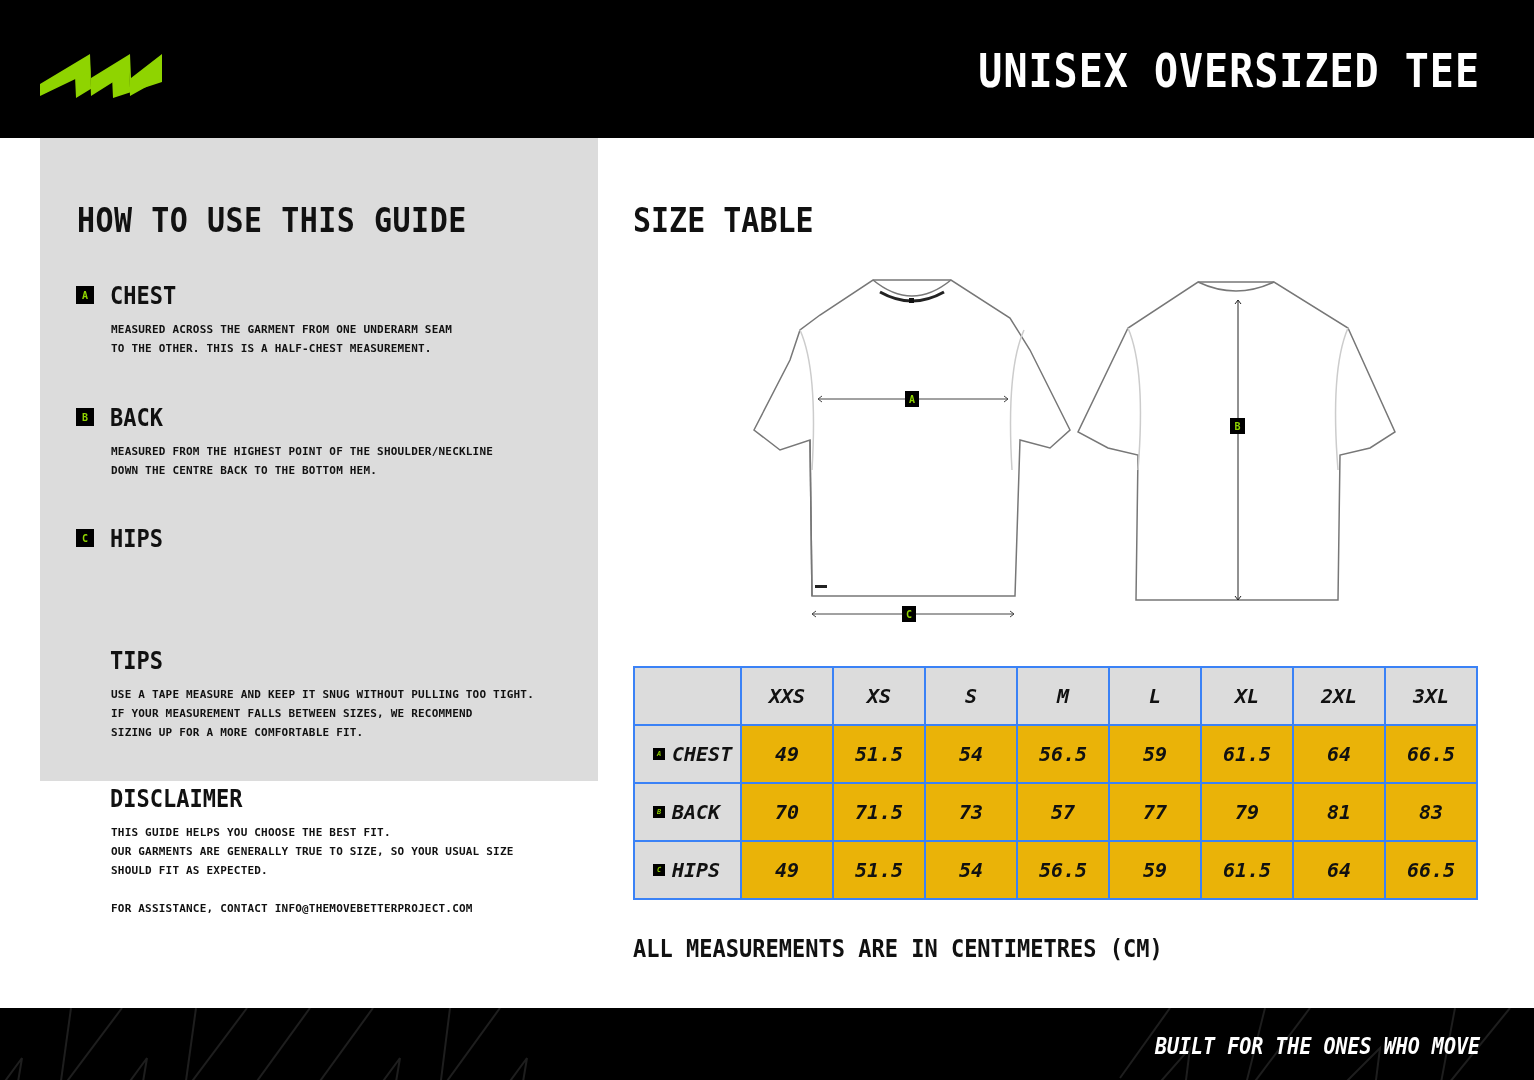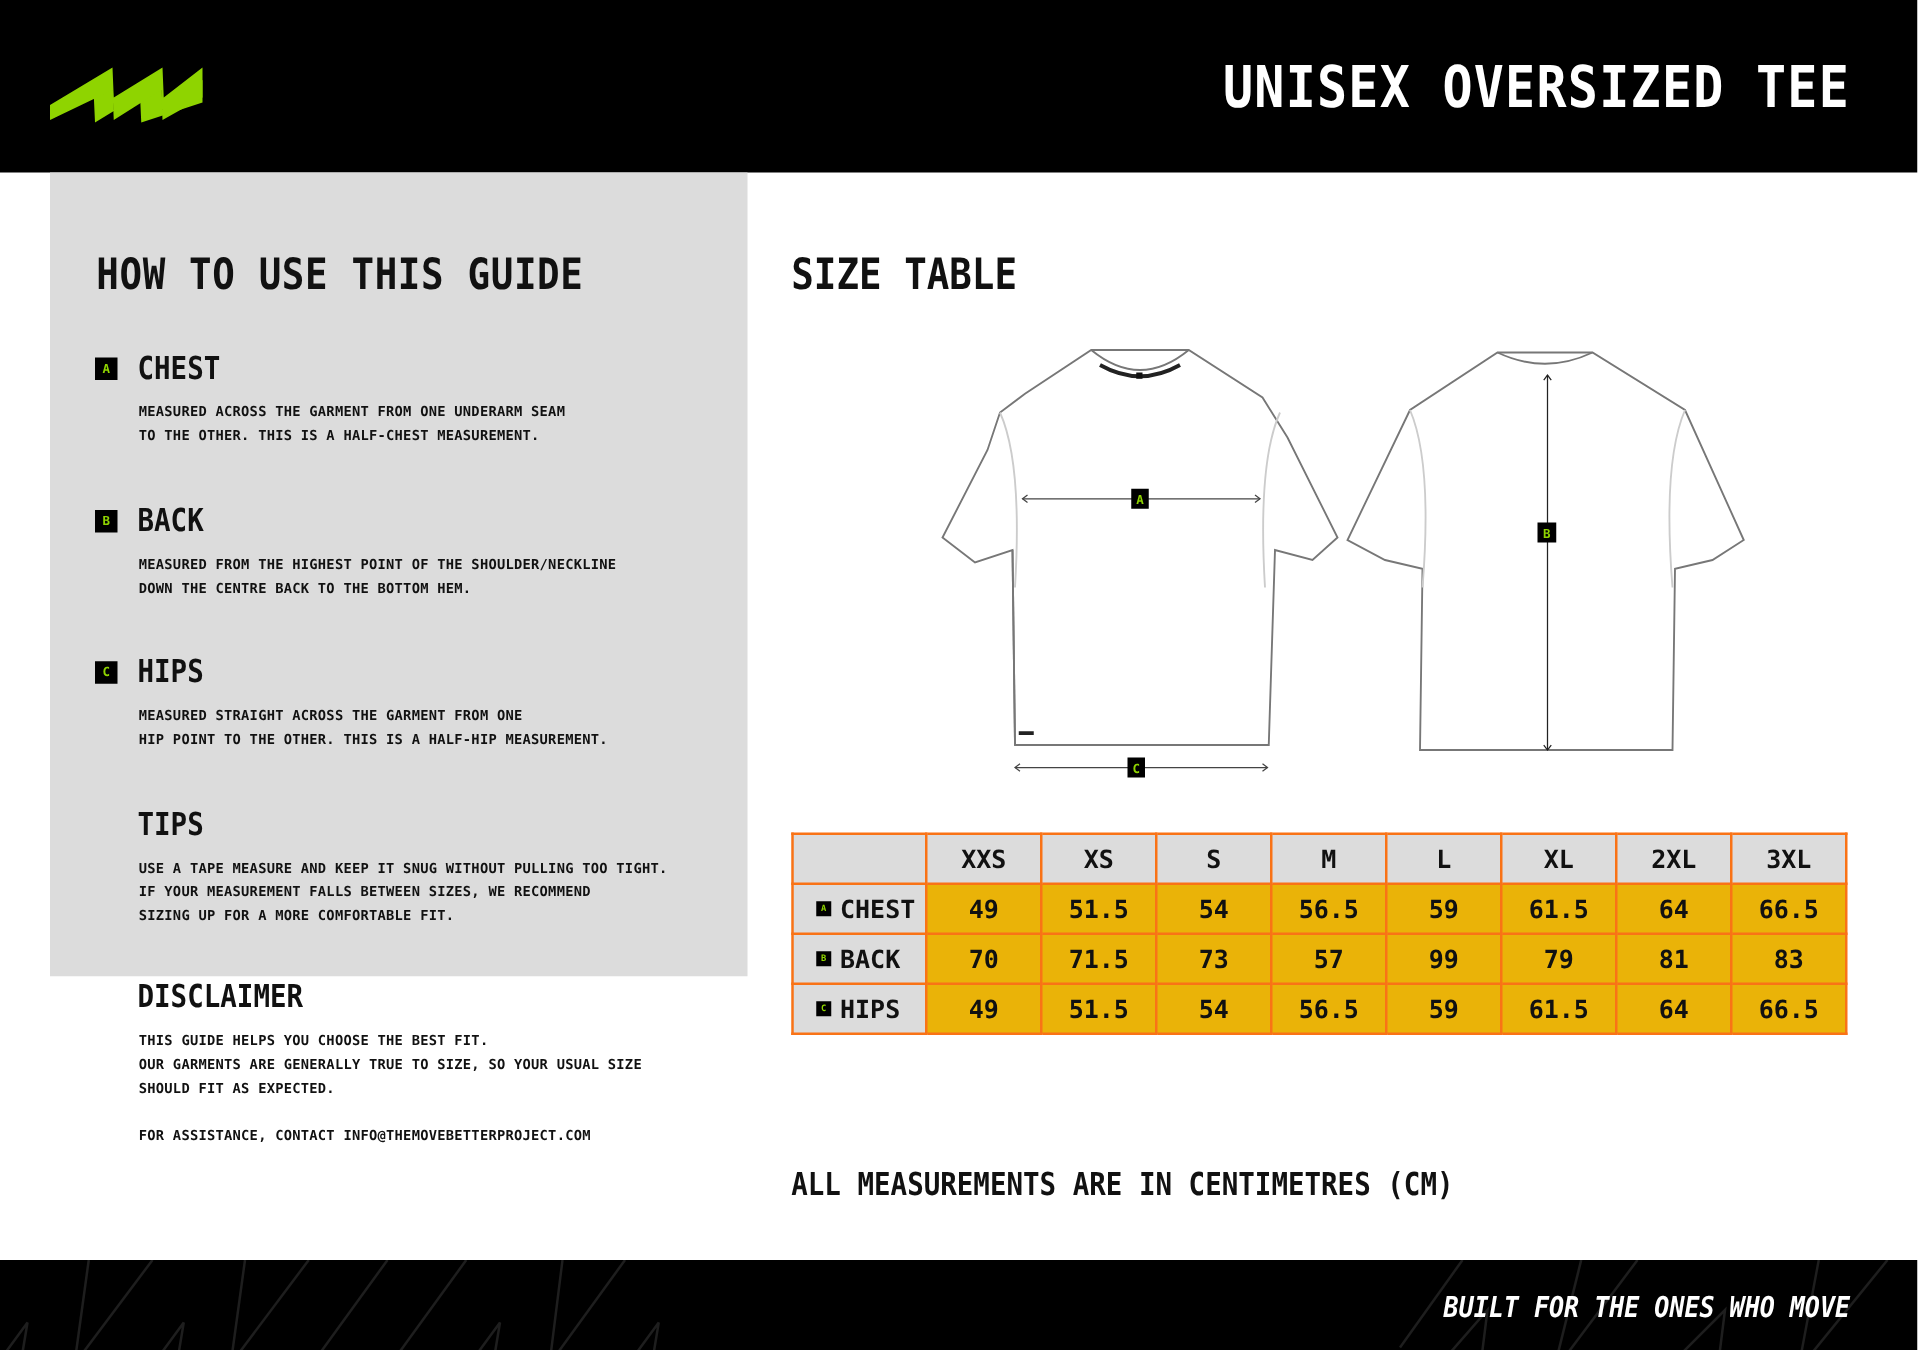--- a/index.html
+++ b/index.html
@@ -19,21 +19,21 @@
   .badge.small { width: 12px; height: 12px; font-size: 7px; margin-right: 7px; }
   .section-title { font-size: 22px; font-weight: bold; transform: scaleY(1.15); transform-origin: center left; }
   .section-title.noicon { margin-left: 34px; }
   .section-body { margin-left: 35px; margin-top: 10px; font-size: 11px; font-weight: bold; line-height: 19px; letter-spacing: 0.2px; white-space: pre-line; }
 
   .size-title { position: absolute; left: 633px; top: 200px; font-size: 30px; font-weight: bold; transform: scaleY(1.15); transform-origin: top left; }
 
   .diagram { position: absolute; left: 740px; top: 270px; width: 680px; height: 360px; }
 
   .size-table { position: absolute; left: 633px; top: 666px; border-collapse: collapse; }
-  .size-table td, .size-table th { border: 2px solid #f97316; text-align: center; font-size: 20px; font-weight: bold; height: 40px; }
+  .size-table td, .size-table th { border: 2px solid #3b82f6; text-align: center; font-size: 20px; font-weight: bold; height: 58px; font-style: italic; }
   .size-table th { background: #dcdcdc; width: 92px; }
   .size-table th.corner { width: 107px; }
   .size-table td.rowlabel { background: #dcdcdc; text-align: left; padding-left: 18px; }
   .rowlabel-inner { display: flex; align-items: center; }
   .size-table td.val { background: #eab308; margin-top: 12px; }
 
   .units { position: absolute; left: 633px; top: 934px; font-size: 22px; font-weight: bold; transform: scaleY(1.15); transform-origin: top left; }
 
   .footer { position: absolute; left: 0; top: 1008px; width: 1534px; height: 72px; background: #000; overflow: hidden; font-style: italic; }
   .footer svg { position: absolute; left: 0; top: 0; }
@@ -69,22 +69,20 @@
     </div>
     <div class="section-body">MEASURED FROM THE HIGHEST POINT OF THE SHOULDER/NECKLINE
 DOWN THE CENTRE BACK TO THE BOTTOM HEM.</div>
   </div>
 
   <div class="section" style="top:385px;">
     <div class="section-head">
       <span class="badge">C</span>
       <span class="section-title">HIPS</span>
     </div>
-    <div class="section-body">MEASURED STRAIGHT ACROSS THE GARMENT FROM ONE
-HIP POINT TO THE OTHER. THIS IS A HALF-HIP MEASUREMENT.</div>
   </div>
 
   <div class="section" style="top:507px;">
     <div class="section-head">
       <span class="section-title noicon">TIPS</span>
     </div>
     <div class="section-body">USE A TAPE MEASURE AND KEEP IT SNUG WITHOUT PULLING TOO TIGHT.
 IF YOUR MEASUREMENT FALLS BETWEEN SIZES, WE RECOMMEND
 SIZING UP FOR A MORE COMFORTABLE FIT.</div>
   </div>
@@ -179,21 +177,21 @@
     <td class="rowlabel">
       <span class="rowlabel-inner">
         <span class="badge small">B</span>
         <span>BACK</span>
       </span>
     </td>
     <td class="val">70</td>
     <td class="val">71.5</td>
     <td class="val">73</td>
     <td class="val">57</td>
-    <td class="val">99</td>
+    <td class="val">77</td>
     <td class="val">79</td>
     <td class="val">81</td>
     <td class="val">83</td>
   </tr>
   <tr>
     <td class="rowlabel">
       <span class="rowlabel-inner">
         <span class="badge small">C</span>
         <span>HIPS</span>
       </span>

